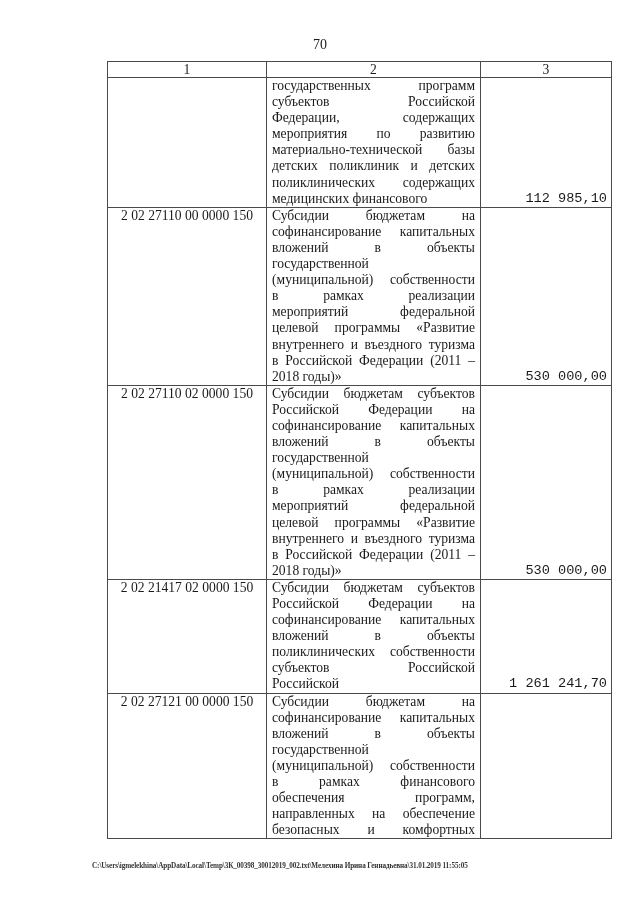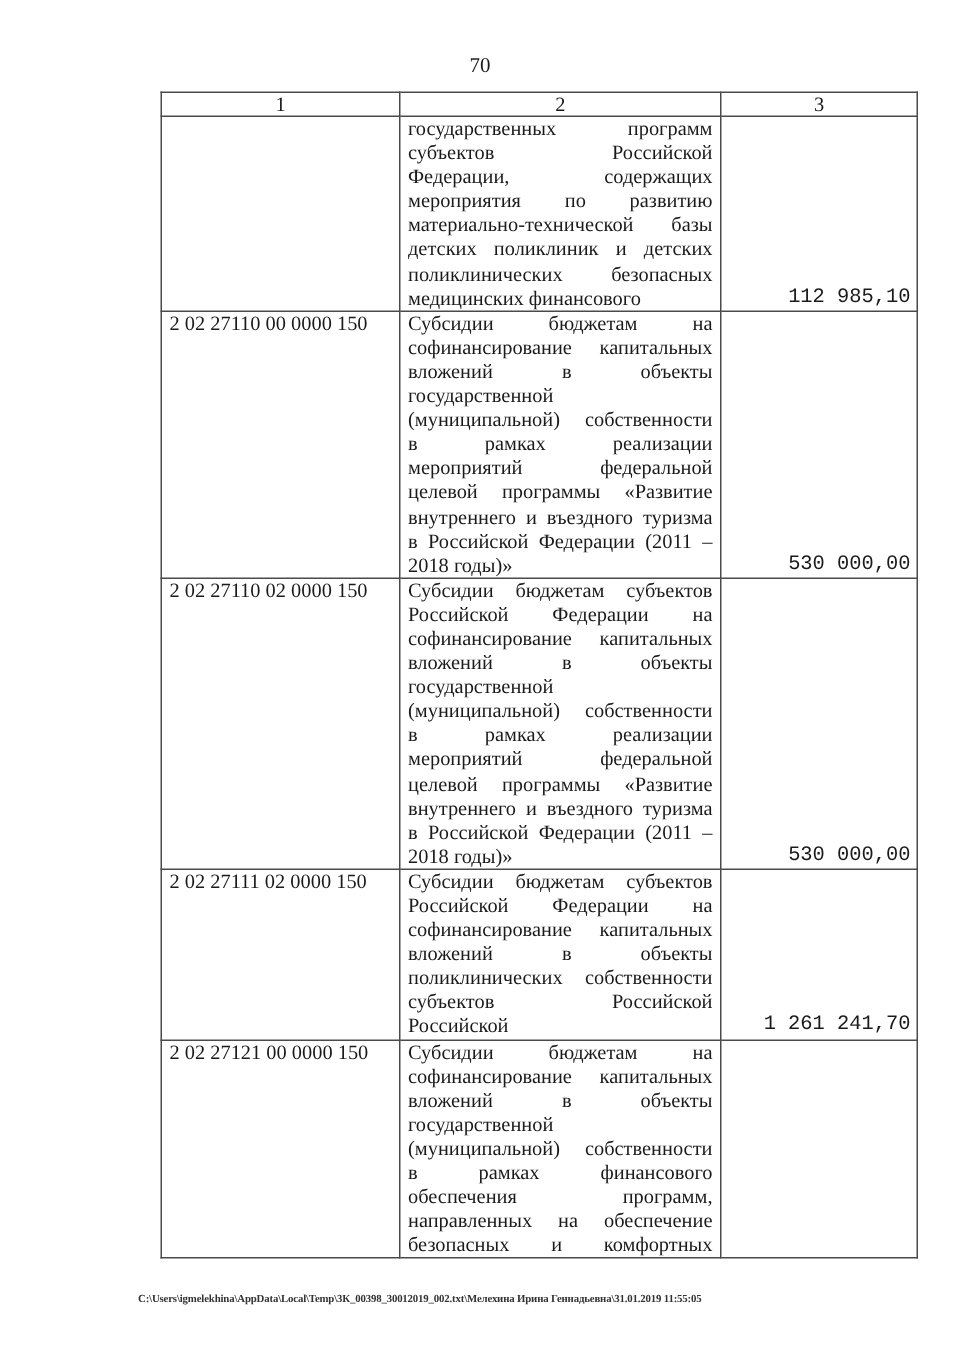--- a/index.html
+++ b/index.html
@@ -43,20 +43,21 @@
     .doc-table col.c1 { width: 159px; }
     .doc-table col.c2 { width: 214px; }
     .doc-table col.c3 { width: 131px; }
     .doc-table tr.head td {
       text-align: center;
       height: 15px;
       line-height: 15px;
       padding: 0;
     }
     .code-cell {
+      text-align: center;
     }
     .desc-cell {
       text-align: justify;
       text-align-last: left;
       padding-left: 5px !important;
       padding-right: 5px !important;
       font-family: Liberation Serif, serif;
     }
     .desc-line {
       display: block;
@@ -105,21 +106,21 @@
 
   <tr style="height:129px">
     <td class="code-cell"></td>
     <td class="desc-cell">
       <span class="desc-line">государственных программ</span>
       <span class="desc-line">субъектов Российской</span>
       <span class="desc-line">Федерации, содержащих</span>
       <span class="desc-line">мероприятия по развитию</span>
       <span class="desc-line">материально-технической базы</span>
       <span class="desc-line">детских поликлиник и детских</span>
-      <span class="desc-line">поликлинических безопасных</span>
+      <span class="desc-line">поликлинических содержащих</span>
       <span class="desc-line last">медицинских финансового</span>
     </td>
     <td class="amount-cell">112 985,10</td>
   </tr>
 
   <tr style="height:178px">
     <td class="code-cell">2 02 27110 00 0000 150</td>
     <td class="desc-cell">
       <span class="desc-line">Субсидии бюджетам на</span>
       <span class="desc-line">софинансирование капитальных</span>
@@ -149,21 +150,21 @@
       <span class="desc-line">мероприятий федеральной</span>
       <span class="desc-line">целевой программы «Развитие</span>
       <span class="desc-line">внутреннего и въездного туризма</span>
       <span class="desc-line">в Российской Федерации (2011 –</span>
       <span class="desc-line last">2018 годы)»</span>
     </td>
     <td class="amount-cell">530 000,00</td>
   </tr>
 
   <tr style="height:113px">
-    <td class="code-cell">2 02 27111 02 0000 150</td>
+    <td class="code-cell">2 02 21417 02 0000 150</td>
     <td class="desc-cell">
       <span class="desc-line">Субсидии бюджетам субъектов</span>
       <span class="desc-line">Российской Федерации на</span>
       <span class="desc-line">софинансирование капитальных</span>
       <span class="desc-line">вложений в объекты</span>
       <span class="desc-line">поликлинических собственности</span>
       <span class="desc-line">субъектов Российской</span>
       <span class="desc-line last">Российской</span>
     </td>
     <td class="amount-cell">1 261 241,70</td>

